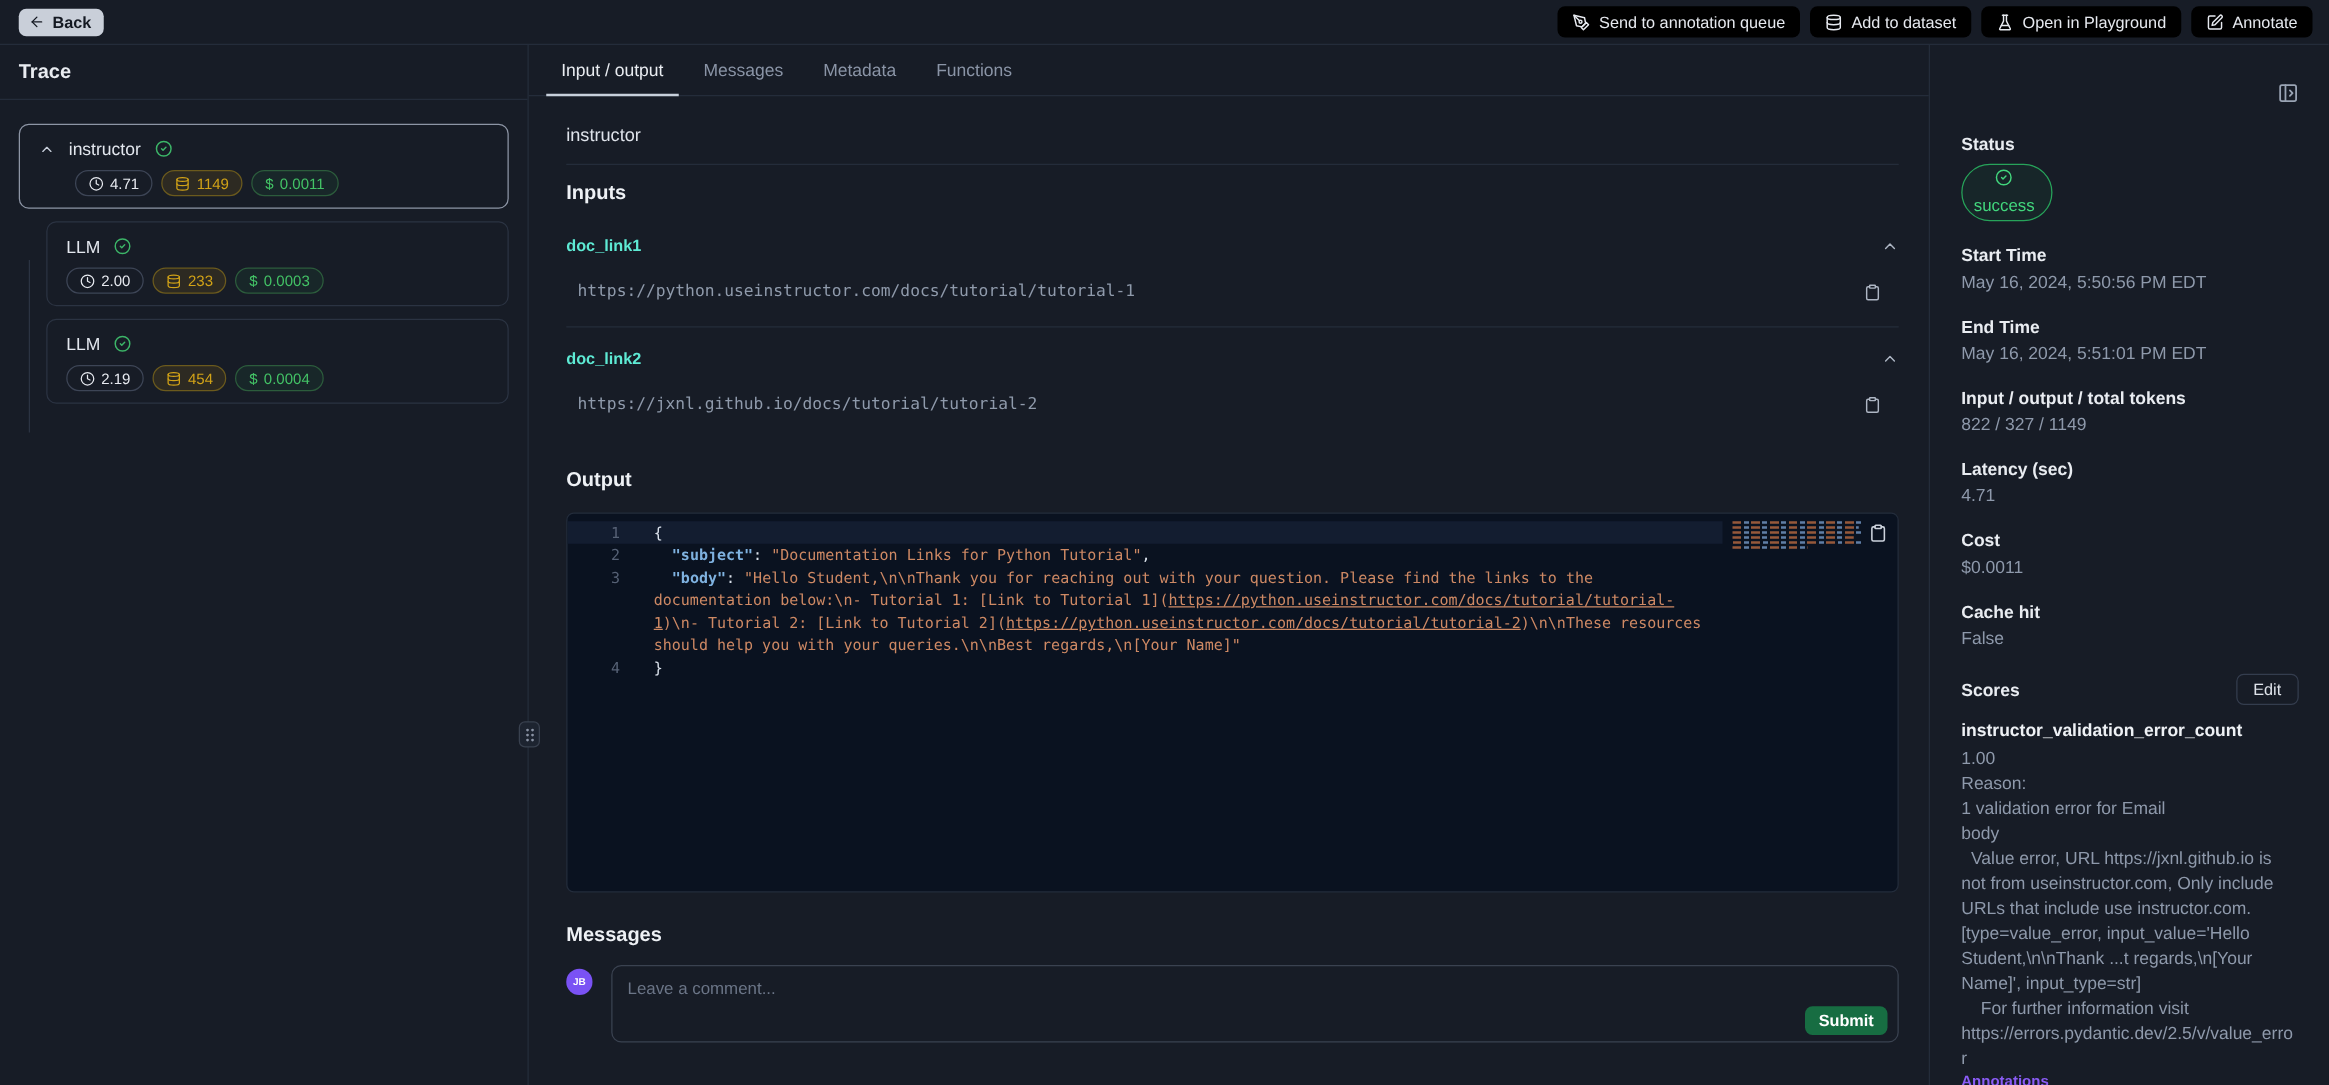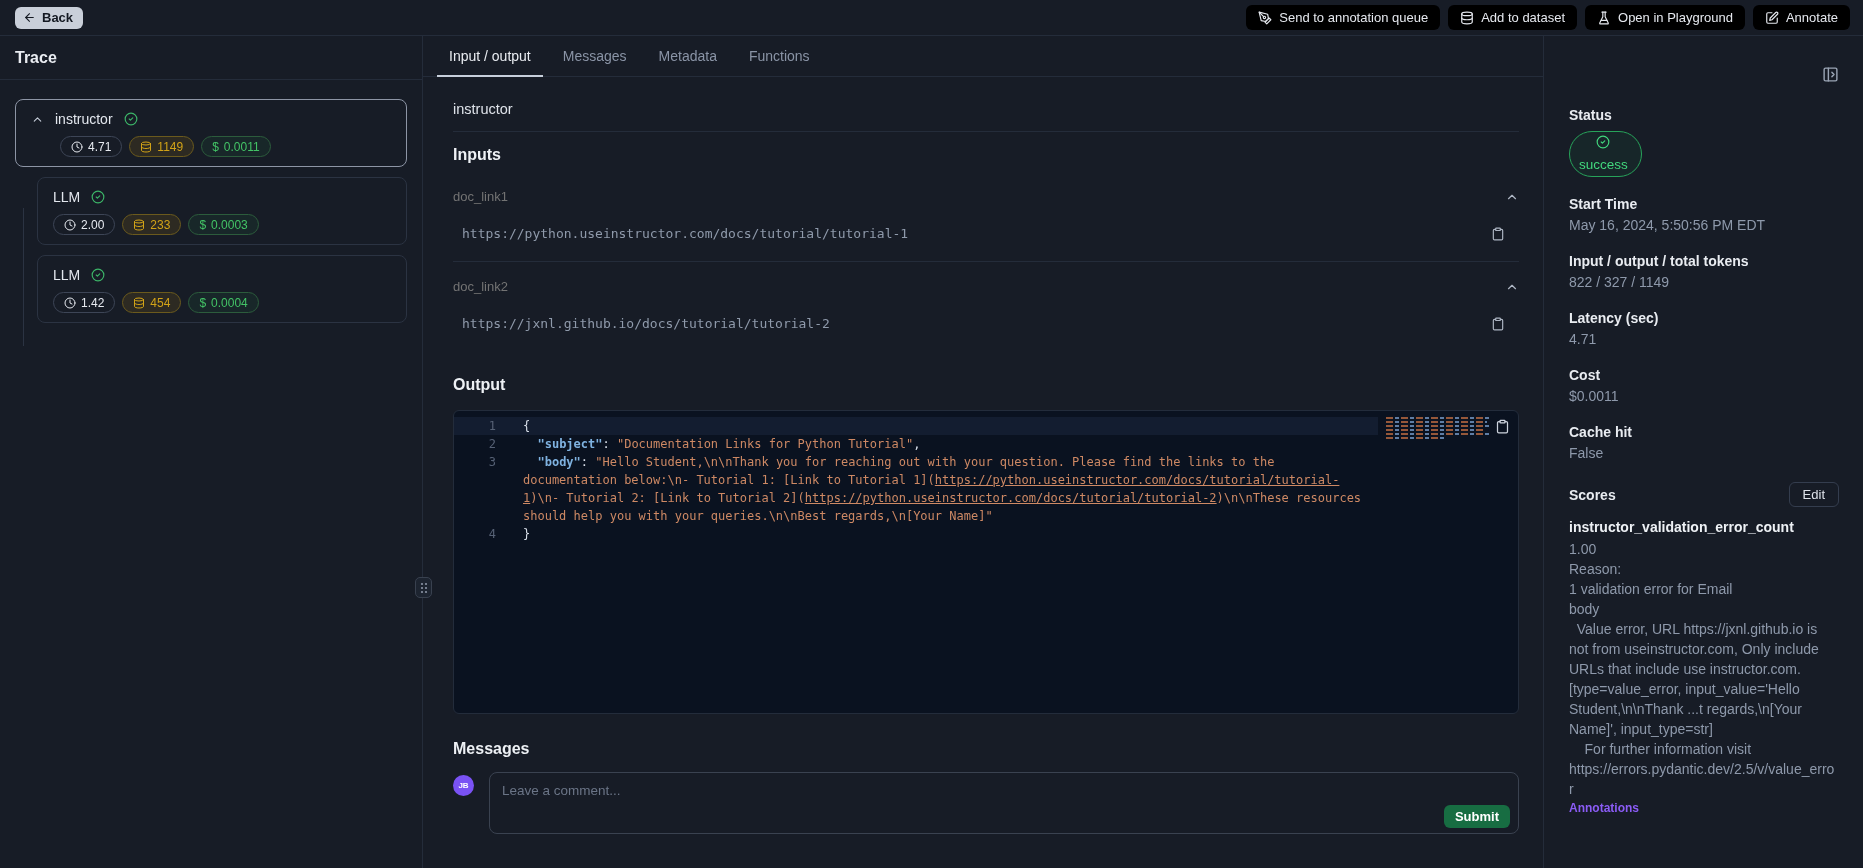--- a/index.html
+++ b/index.html
@@ -46,21 +46,21 @@
   
   .tabs { height:41px; border-bottom:1px solid #242c3a; display:flex; align-items:stretch; padding-left:14px; gap:8px; }
   .tab { display:flex; align-items:center; padding:0 12px; font-size:14px; color:#8a94a6; cursor:pointer; position:relative; }
   .tab.active { color:#e9ecf1; font-weight:500; }
   .tab.active::after { content:""; position:absolute; left:0; right:0; bottom:-1px; height:2px; background:#c7cfdb; }
   .content { padding:0 24px 0 30px; }
   .io-title { margin-top:24px; font-size:14.5px; color:#dfe3ea; padding-bottom:14px; border-bottom:1px solid #242c3a; }
   .sec-h { font-size:16px; font-weight:600; color:#eef1f5; }
   .inputs-h { margin-top:14px; }
   .in-label-row { margin-top:25px; display:flex; align-items:center; justify-content:space-between; }
-  .in-label { font-size:13px; font-weight:400; color:#737373; }
+  .in-label { font-size:13px; font-weight:700; color:#5eead4; }
   .chev-btn, .copy-btn { background:none; border:none; color:#aeb6c4; cursor:pointer; padding:0; }
   .in-url-row { margin-top:22px; display:flex; align-items:center; justify-content:space-between; padding-left:9px; }
   .mono-url { font-family:"DejaVu Sans Mono", monospace; font-size:13px; color:#8f9aab; }
   .copy-btn { margin-right:14px; }
   .in-div { margin-top:20px; border-bottom:1px solid #242c3a; }
   .out-h { margin-top:45px; }
 
   
   .codeblock { margin-top:16px; height:304px; background:#0a1220; border:1px solid #232c3b; border-radius:6px; position:relative; padding-top:6px; overflow:hidden; }
   .cl { display:flex; font-family:"DejaVu Sans Mono", monospace; font-size:12px; line-height:18px; width:924px; }
@@ -224,21 +224,21 @@
               <circle cx="12" cy="12" r="10"></circle>
               <path d="m9 12 2 2 4-4"></path>
             </svg>
         </div>
         <div class="badges">
           <span class="bdg">
             <svg class="ic" viewBox="0 0 24 24">
                 <circle cx="12" cy="12" r="10"></circle>
                 <path d="M12 6v6l4 2"></path>
               </svg>
-            <span>1.42</span>
+            <span>2.19</span>
           </span>
           <span class="bdg tok">
             <svg class="ic" viewBox="0 0 24 24">
                 <ellipse cx="12" cy="5" rx="9" ry="3"></ellipse>
                 <path d="M3 5v14c0 1.66 4 3 9 3s9-1.34 9-3V5"></path>
                 <path d="M3 12c0 1.66 4 3 9 3s9-1.34 9-3"></path>
               </svg>
             <span>454</span>
           </span>
           <span class="bdg cost">
@@ -375,20 +375,24 @@
               <path d="m9 12 2 2 4-4"></path>
             </svg>
           <span>success</span>
         </span>
       </div>
     </div>
 
     <div class="fld">
       <div class="fld-label">Start Time</div>
       <div class="fld-val">May 16, 2024, 5:50:56 PM EDT</div>
+    </div>
+    <div class="fld">
+      <div class="fld-label">End Time</div>
+      <div class="fld-val">May 16, 2024, 5:51:01 PM EDT</div>
     </div>
     <div class="fld">
       <div class="fld-label">Input / output / total tokens</div>
       <div class="fld-val">822 / 327 / 1149</div>
     </div>
     <div class="fld">
       <div class="fld-label">Latency (sec)</div>
       <div class="fld-val">4.71</div>
     </div>
     <div class="fld">

